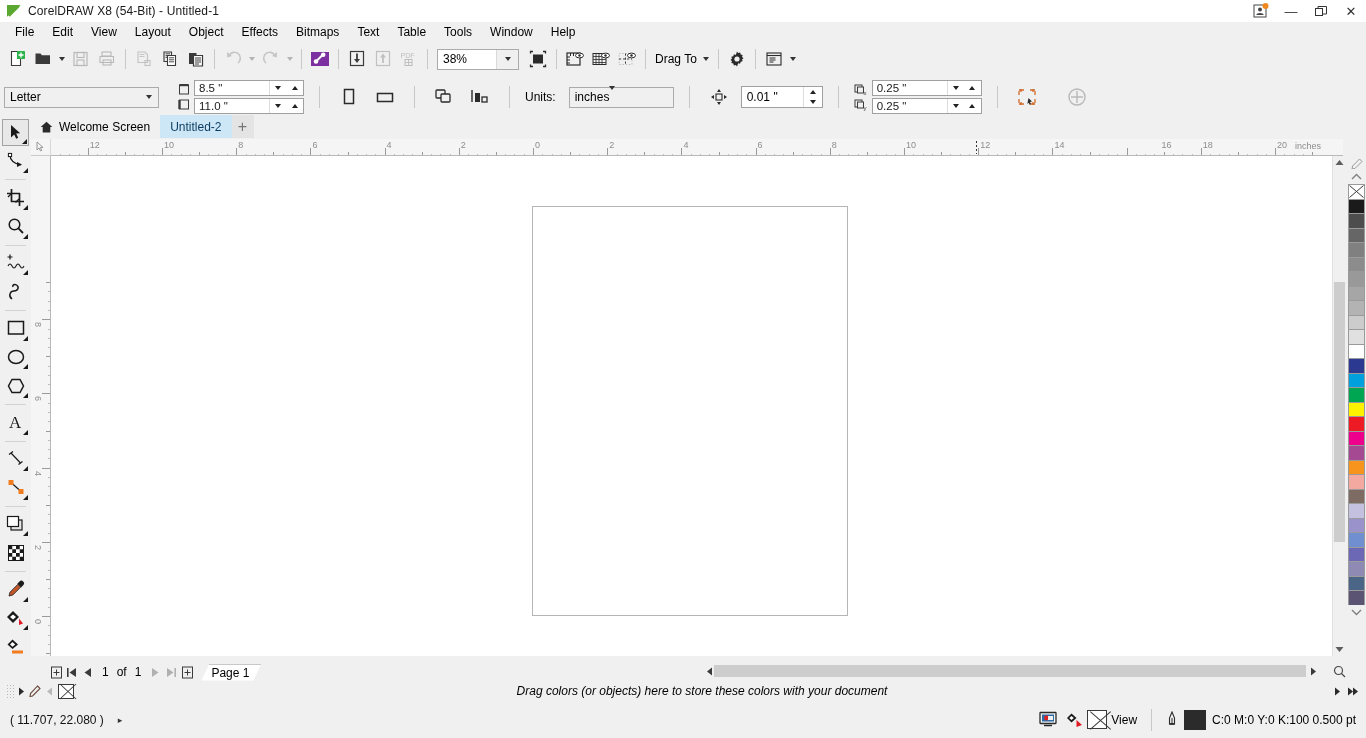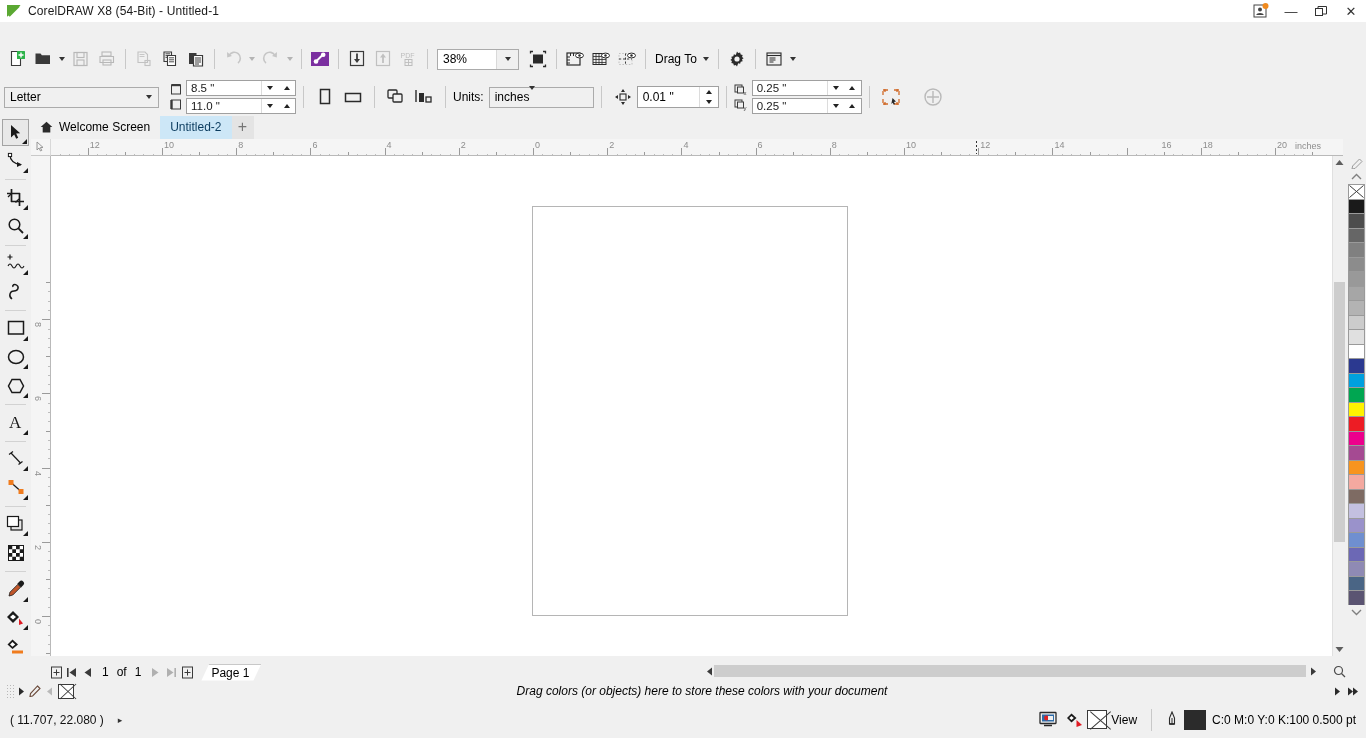--- a/index.html
+++ b/index.html
@@ -66,21 +66,21 @@
     width: 22px; height: 19px; background: #f0f0f0; border-left: 1px solid #d9d9d9;
     display: flex; align-items: center; justify-content: center;
   }
   .snapto {
     display: flex; align-items: center; height: 26px; padding: 0 4px; gap: 6px; font-size: 12px;
   }
 
   
   .propbar {
     position: absolute; left: 0; top: 79px; width: 1366px; height: 36px;
-    background: #f0f0f0; display: flex; align-items: center; padding-left: 4px;
+    background: #f0f0f0; display: flex; align-items: center; padding-left: 4px; gap: 8px;
   }
   .paper-select {
     width: 155px; height: 21px; border: 1px solid #ababab; background: #f0f0f0;
     display: flex; align-items: center; padding-left: 5px; font-size: 12px; position: relative;
   }
   .paper-select .ddarrow {
     position:absolute; right:0; top:0; width: 19px; height: 19px;
     display:flex;align-items:center;justify-content:center;
   }
   .dim-group { display: flex; align-items: center; margin-left: 10px; }
@@ -105,21 +105,21 @@
   .nudge-field {
     display:flex;align-items:center; height: 22px; border: 1px solid #a0a0a0; background:#fff; width: 82px;
   }
   .nudge-field .val { flex:1; padding-left:5px; font-size: 12px; }
   .nudge-field .stack { display:flex;flex-direction:column; width: 19px; border-left:1px solid #dcdcdc; height:20px;}
   .nudge-field .stack div { height:10px; display:flex;align-items:center;justify-content:center;}
 
   
   .tabbar {
     position: absolute; left: 30px; top: 115px; width: 1336px; height: 24px;
-    background: #f0f0f0; display: flex; align-items: center;
+    background: #f0f0f0; display: flex; align-items: flex-start;
   }
   .tab {
     height: 23px; display: flex; align-items: center; padding: 0 10px; font-size: 12px; gap: 6px;
   }
   .tab.active { background: #cde7f7; color: #0a3b5e; }
   .tab-add { width: 22px; height: 23px; display:flex;align-items:center;justify-content:center; color:#767676; font-size:16px; background:#e4e4e4;}
 
   
   .toolbox {
     position: absolute; left: 0; top: 117px; width: 31px; height: 545px;
@@ -279,20 +279,34 @@
       <div class="win-btn">
         <svg width="12" height="11" viewBox="0 0 12 11">
           <rect x="0.5" y="2.5" width="7" height="7" fill="none" stroke="#333"></rect>
           <path d="M3 2.5 V0.5 H11.5 V8 H8" fill="none" stroke="#333"></path>
         </svg>
       </div>
       <div class="win-btn">✕</div>
     </div>
   </div>
 
+  <div class="menubar">
+    <div class="menu-item">File</div>
+    <div class="menu-item">Edit</div>
+    <div class="menu-item">View</div>
+    <div class="menu-item">Layout</div>
+    <div class="menu-item">Object</div>
+    <div class="menu-item">Effects</div>
+    <div class="menu-item">Bitmaps</div>
+    <div class="menu-item">Text</div>
+    <div class="menu-item">Table</div>
+    <div class="menu-item">Tools</div>
+    <div class="menu-item">Window</div>
+    <div class="menu-item">Help</div>
+  </div>
 
   <div class="toolbar">
     <div class="tb-btn">
       <svg width="18" height="18" viewBox="0 0 18 18">
         <path d="M3.5 1.5 h6 l3 3 v11 h-9 z" fill="#fff" stroke="#3a3a3a" stroke-width="1.1"></path>
         <rect x="9" y="1" width="8" height="8" rx="0.5" fill="#2db34a"></rect>
         <path d="M13 2.5 v5 M10.5 5 h5" stroke="#fff" stroke-width="1.4"></path>
       </svg>
     </div>
     <div class="tb-btn">

